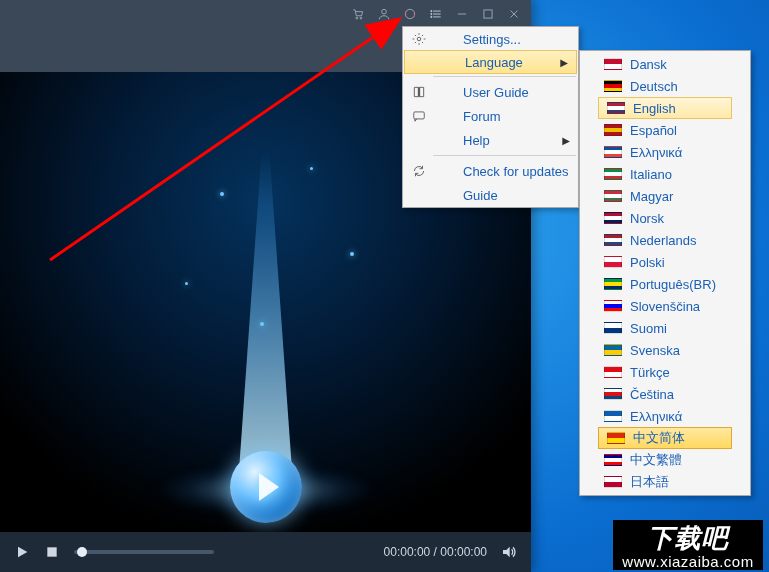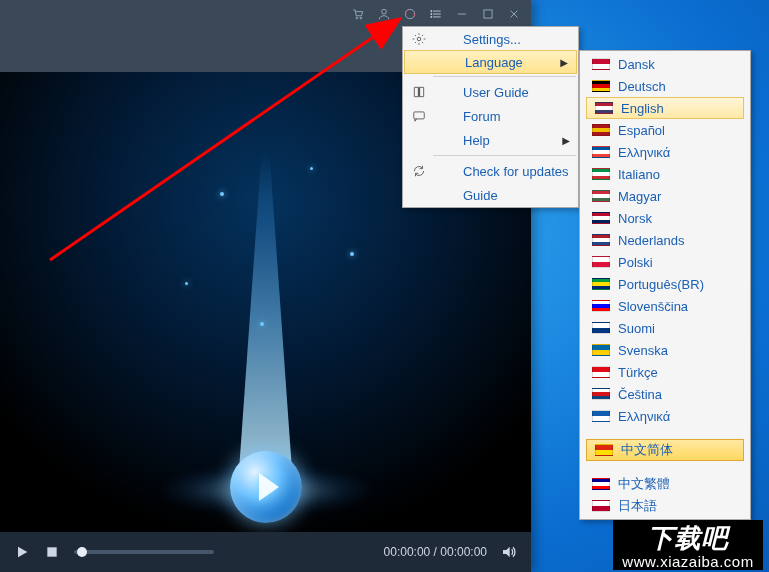--- a/index.html
+++ b/index.html
@@ -94,33 +94,33 @@
     border: 1px solid #e8c560; margin: -1px 1px; height: 24px;
   }
   .menu-sep { height: 1px; background: #d0d0d0; margin: 3px 2px 3px 30px; }
 
   
   .submenu {
     position: absolute; left: 579px; top: 50px; width: 172px;
     background: #f5f5f5; border: 1px solid #a9a9a9;
     box-shadow: 3px 3px 5px rgba(0,0,0,0.25);
     font-size: 13px; color: #1a5fb4;
-    padding: 2px 4px;
+    padding: 2px 16px;
   }
   .lang-row {
     display: flex; align-items: center; height: 22px; padding: 0 6px 0 4px; cursor: default;
   }
   .lang-row .flag { width: 18px; height: 12px; margin: 0 8px 0 4px; border:1px solid rgba(0,0,0,0.15); flex-shrink:0; }
   .lang-row.sel {
     background: linear-gradient(#fff5d8, #ffe9a8);
     border: 1px solid #e8c560; margin: 0 2px;
   }
   .lang-row.hover {
     background: linear-gradient(#ffe9a0, #ffd860);
-    border: 1px solid #e0a830; margin: 12px 2px;
+    border: 1px solid #e0a830; margin: 0 2px;
   }
 
   
   .red-arrow {
     position: absolute; left: 0; top: 0; pointer-events: none;
   }
 
   
   .watermark {
     position: absolute; right: 6px; bottom: 2px;

